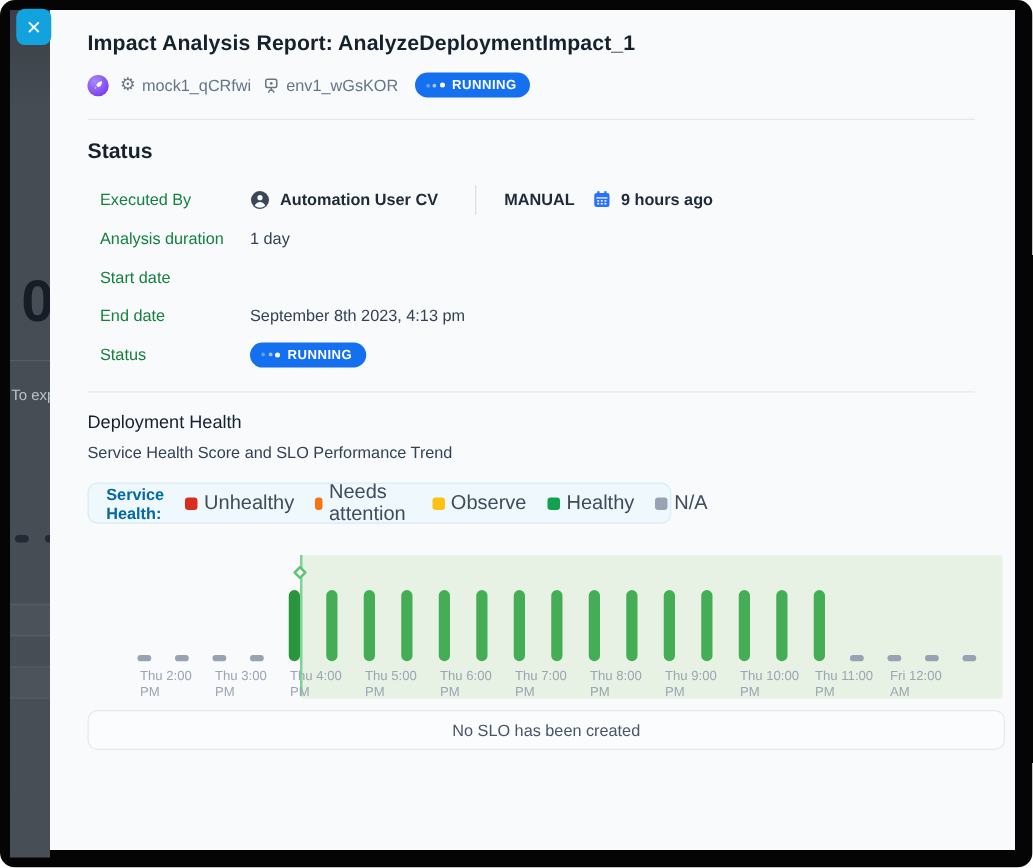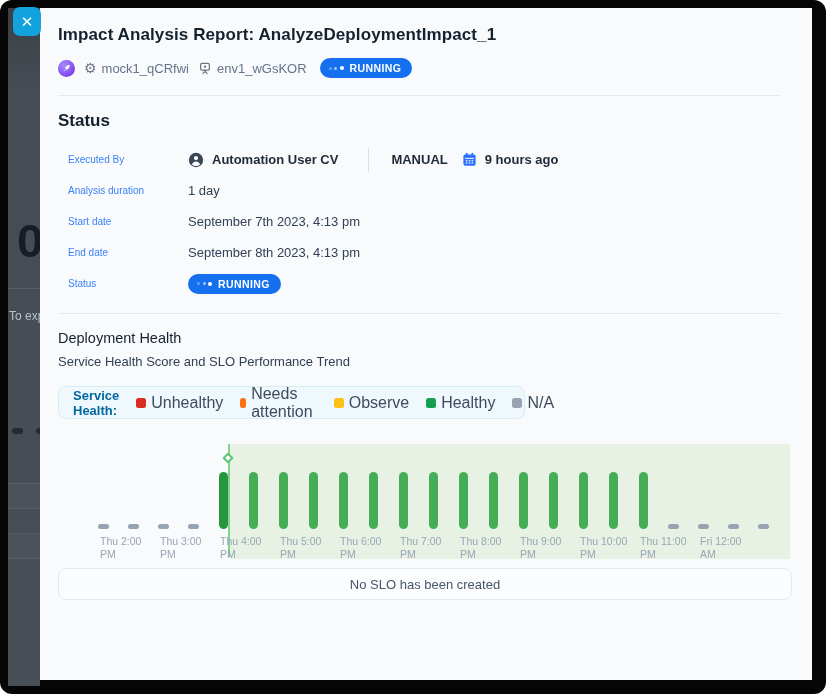--- a/index.html
+++ b/index.html
@@ -17,21 +17,21 @@
   .strip .stub { position:absolute; width:11px; height:6px; border-radius:3px; background:#232a35; }
 
   
   .close-btn { position:absolute; left:13px; top:7px; width:28px; height:29px; border:none; z-index:6;
                background:#12a3de; border-radius:7px; color:#ffffff; font-size:15px; font-weight:700;
                display:flex; align-items:center; justify-content:center; cursor:pointer;
                font-family:"DejaVu Sans",sans-serif; }
 
   
   .modal { position:absolute; left:40px; top:8px; width:772px; height:672px; background:#f8fafc; z-index:4; }
-  .modal-inner { padding:17px 32px 0 18px; }
+  .modal-inner { padding:17px 32px 0 18px;margin-left:12px; }
 
   .title { font-size:17px; font-weight:700; color:#16212e; letter-spacing:.1px; }
 
   .meta-row { display:flex; align-items:center; gap:9px; margin-top:13px; }
   .avatar { width:17px; height:17px; border-radius:50%;
             background:radial-gradient(circle at 35% 30%, #a78bfa, #7c3aed 80%);
             display:flex; align-items:center; justify-content:center; }
   .meta-item { display:flex; align-items:center; gap:5px; font-size:13px; color:#64748b; }
   .gear-glyph { font-size:14px; line-height:1; color:#6b7685; font-family:"DejaVu Sans",sans-serif; }
 
@@ -43,21 +43,21 @@
   .badge .blabel { color:#ffffff; font-size:10.5px; font-weight:700; letter-spacing:.4px; }
 
   .divider { height:1px; background:#e4e9f0; margin:0; }
   .div1 { margin-top:17px; }
   .div2 { margin-top:14px; }
 
   .section-h { font-size:17px; font-weight:700; color:#16212e; margin-top:15px; }
 
   .details-rows { margin-top:13px; }
   .drow { display:flex; align-items:center; min-height:31px; padding-left:10px; }
-  .dlabel { width:120px; flex:0 0 120px; font-size:10px; color:#3b82f6; }
+  .dlabel { width:120px; flex:0 0 120px; font-size:13px; color:#15803d; }
   .dvalue { font-size:13px; color:#334155; display:flex; align-items:center; gap:8px; }
   .strong { font-weight:700; color:#1f2937; }
   .vsep { width:1px; height:24px; background:#d9dfe8; margin:0 14px 0 22px; }
 
   .dh-heading { font-size:14.5px; font-weight:400; color:#16212e; margin-top:16px; }
   .dh-sub { font-size:13px; color:#334155; margin-top:8px; }
 
   .legend-box { margin-top:17px; width:467px; height:33px; background:#eff8fd; border:1px solid #d7ecf7;
                 border-radius:8px; display:flex; align-items:center; gap:17px; padding:0 14px; }
   .legend-title { font-size:13px; font-weight:700; color:#0369a1; }
@@ -170,21 +170,20 @@
             <span class="strong">9 hours ago</span>
           </div>
         </div>
 
         <div class="drow">
           <div class="dlabel">Analysis duration</div>
           <div class="dvalue">1 day</div>
         </div>
         <div class="drow">
           <div class="dlabel">Start date</div>
-          <div class="dvalue">September 7th 2023, 4:13 pm</div>
         </div>
         <div class="drow">
           <div class="dlabel">End date</div>
           <div class="dvalue">September 8th 2023, 4:13 pm</div>
         </div>
 
         <div class="drow">
           <div class="dlabel">Status</div>
           <div class="dvalue">
             <span class="badge">

